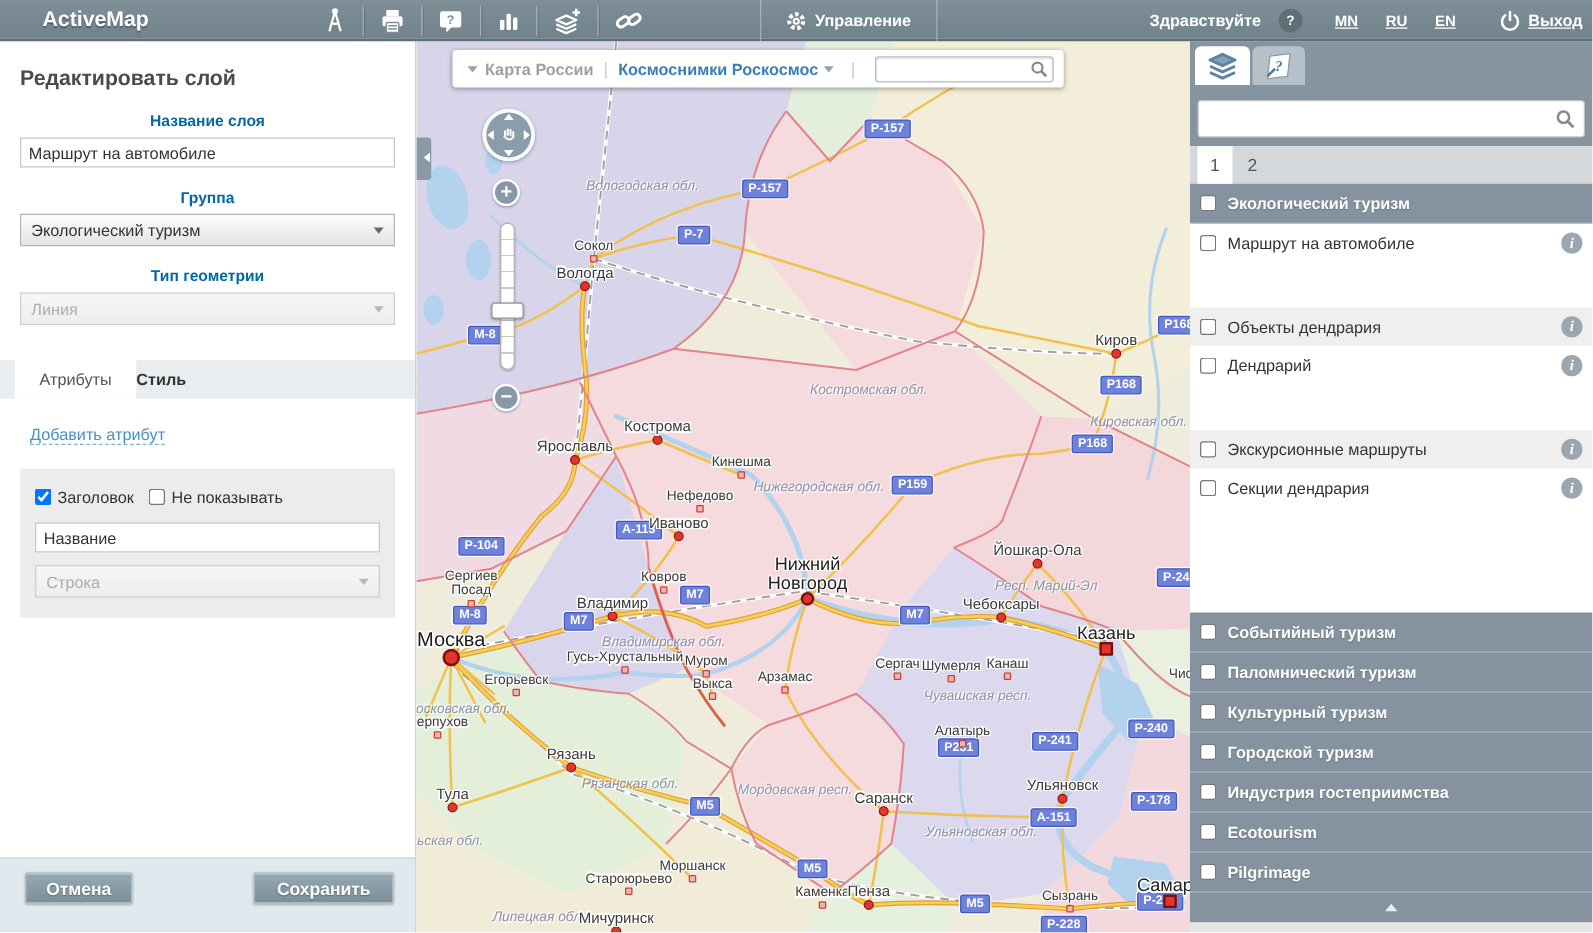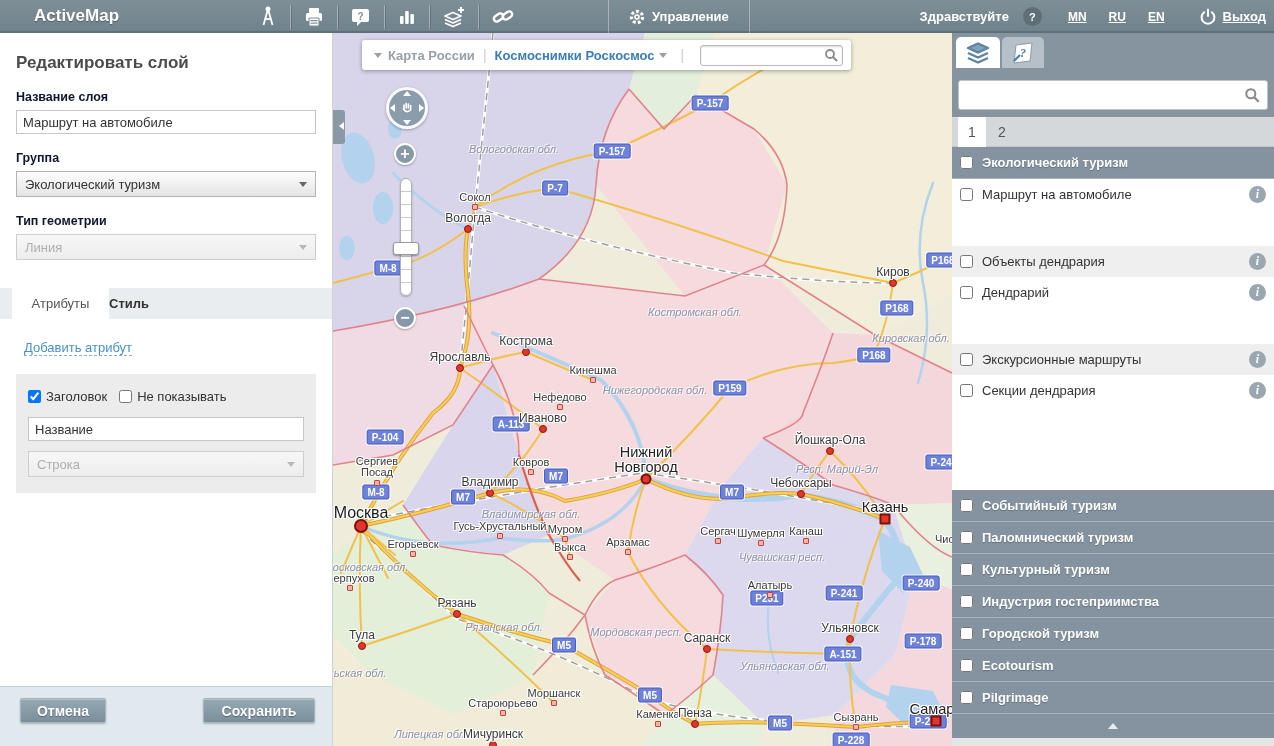--- a/index.html
+++ b/index.html
@@ -24,21 +24,21 @@
     margin:0 26px 0 14px; cursor:pointer; }
   .lang { color:#fff; font-weight:bold; font-size:12px; text-decoration:underline; margin-right:22px; cursor:pointer; }
   .logout { display:flex; align-items:center; gap:6px; margin-left:12px; cursor:pointer; }
   .logout-label { color:#fff; font-weight:bold; font-size:13px; text-decoration:underline; }
 
   
   .left-panel { position:absolute; left:0; top:33px; width:333px; height:713px; background:#fff;
     border-right:1px solid #cdd4d8; z-index:40; }
   .lp-inner { padding:0 16px; }
   .lp-title { margin-top:20px; font-size:17px; font-weight:bold; color:#4b4b4b; }
-  .fld-label { margin-top:17px; font-size:12.5px; font-weight:bold; color:#0f172a; }
+  .fld-label { margin-top:17px; font-size:12.5px; font-weight:bold; color:#0369a1;text-align:center; }
   .text-input { margin-top:6px; width:100%; height:24px; border:1px solid #c6c6c6;
     padding:2px 6px; font-size:13px; color:#333; font-family:inherit; }
   .select-box { margin-top:6px; width:100%; height:26px; border:1px solid #b3b3b3;
     background:linear-gradient(#fdfdfd,#e4e4e4); position:relative; display:flex; align-items:center;
     padding-left:8px; font-size:13px; color:#333; cursor:pointer; }
   .select-box .sel-caret { position:absolute; right:8px; top:10px; width:0; height:0;
     border:4px solid transparent; border-top:5px solid #666; }
   .select-box.disabled { background:linear-gradient(#f7f7f7,#ededed); border-color:#cecece; color:#aeaeae; cursor:default; }
   .select-box.disabled .sel-caret { border-top-color:#b8b8b8; }
   .lp-tabs { margin-top:28px; height:31px; background:#e9edef; position:relative; }
@@ -702,25 +702,25 @@
       <div class="group-header">
         <input type="checkbox" style="">
         <span class="group-label">Паломнический туризм</span>
       </div>
       <div class="group-header">
         <input type="checkbox" style="">
         <span class="group-label">Культурный туризм</span>
       </div>
       <div class="group-header">
         <input type="checkbox" style="">
+        <span class="group-label">Городской туризм</span>
+      </div>
+      <div class="group-header">
+        <input type="checkbox" style="">
         <span class="group-label">Индустрия гостеприимства</span>
-      </div>
-      <div class="group-header">
-        <input type="checkbox" style="">
-        <span class="group-label">Городской туризм</span>
       </div>
       <div class="group-header">
         <input type="checkbox" style="">
         <span class="group-label">Ecotourism</span>
       </div>
       <div class="group-header">
         <input type="checkbox" style="">
         <span class="group-label">Pilgrimage</span>
       </div>
     </div>

